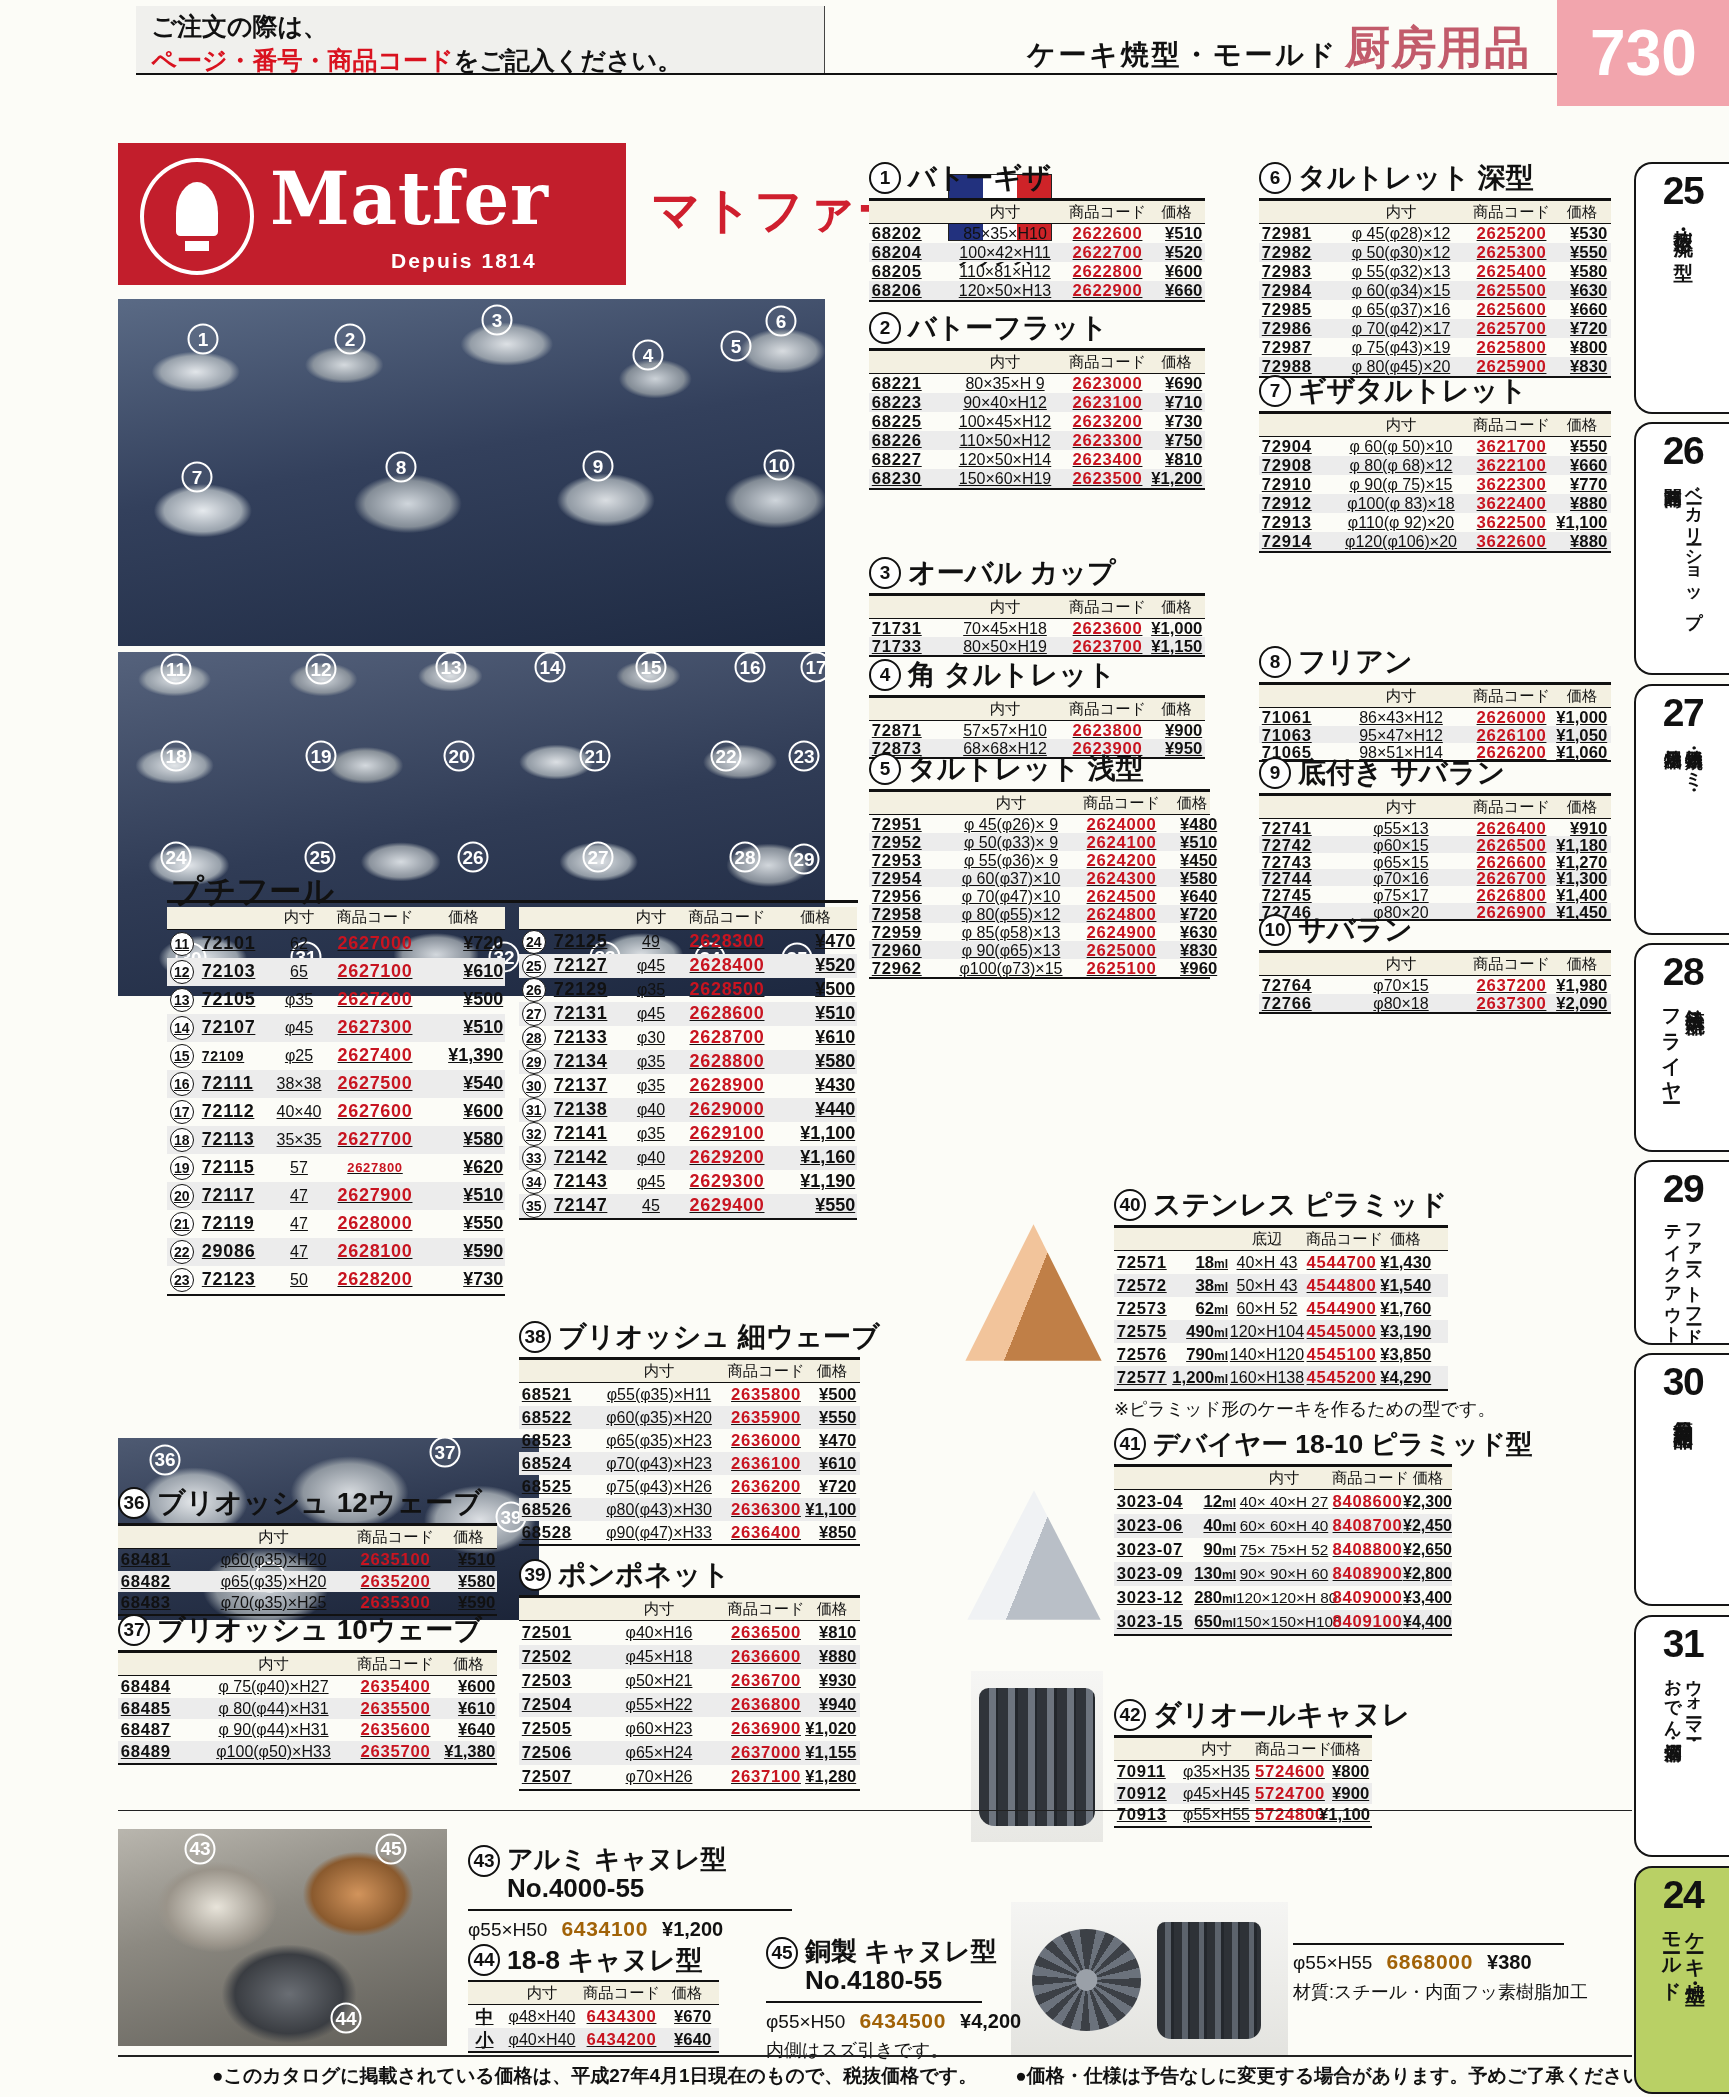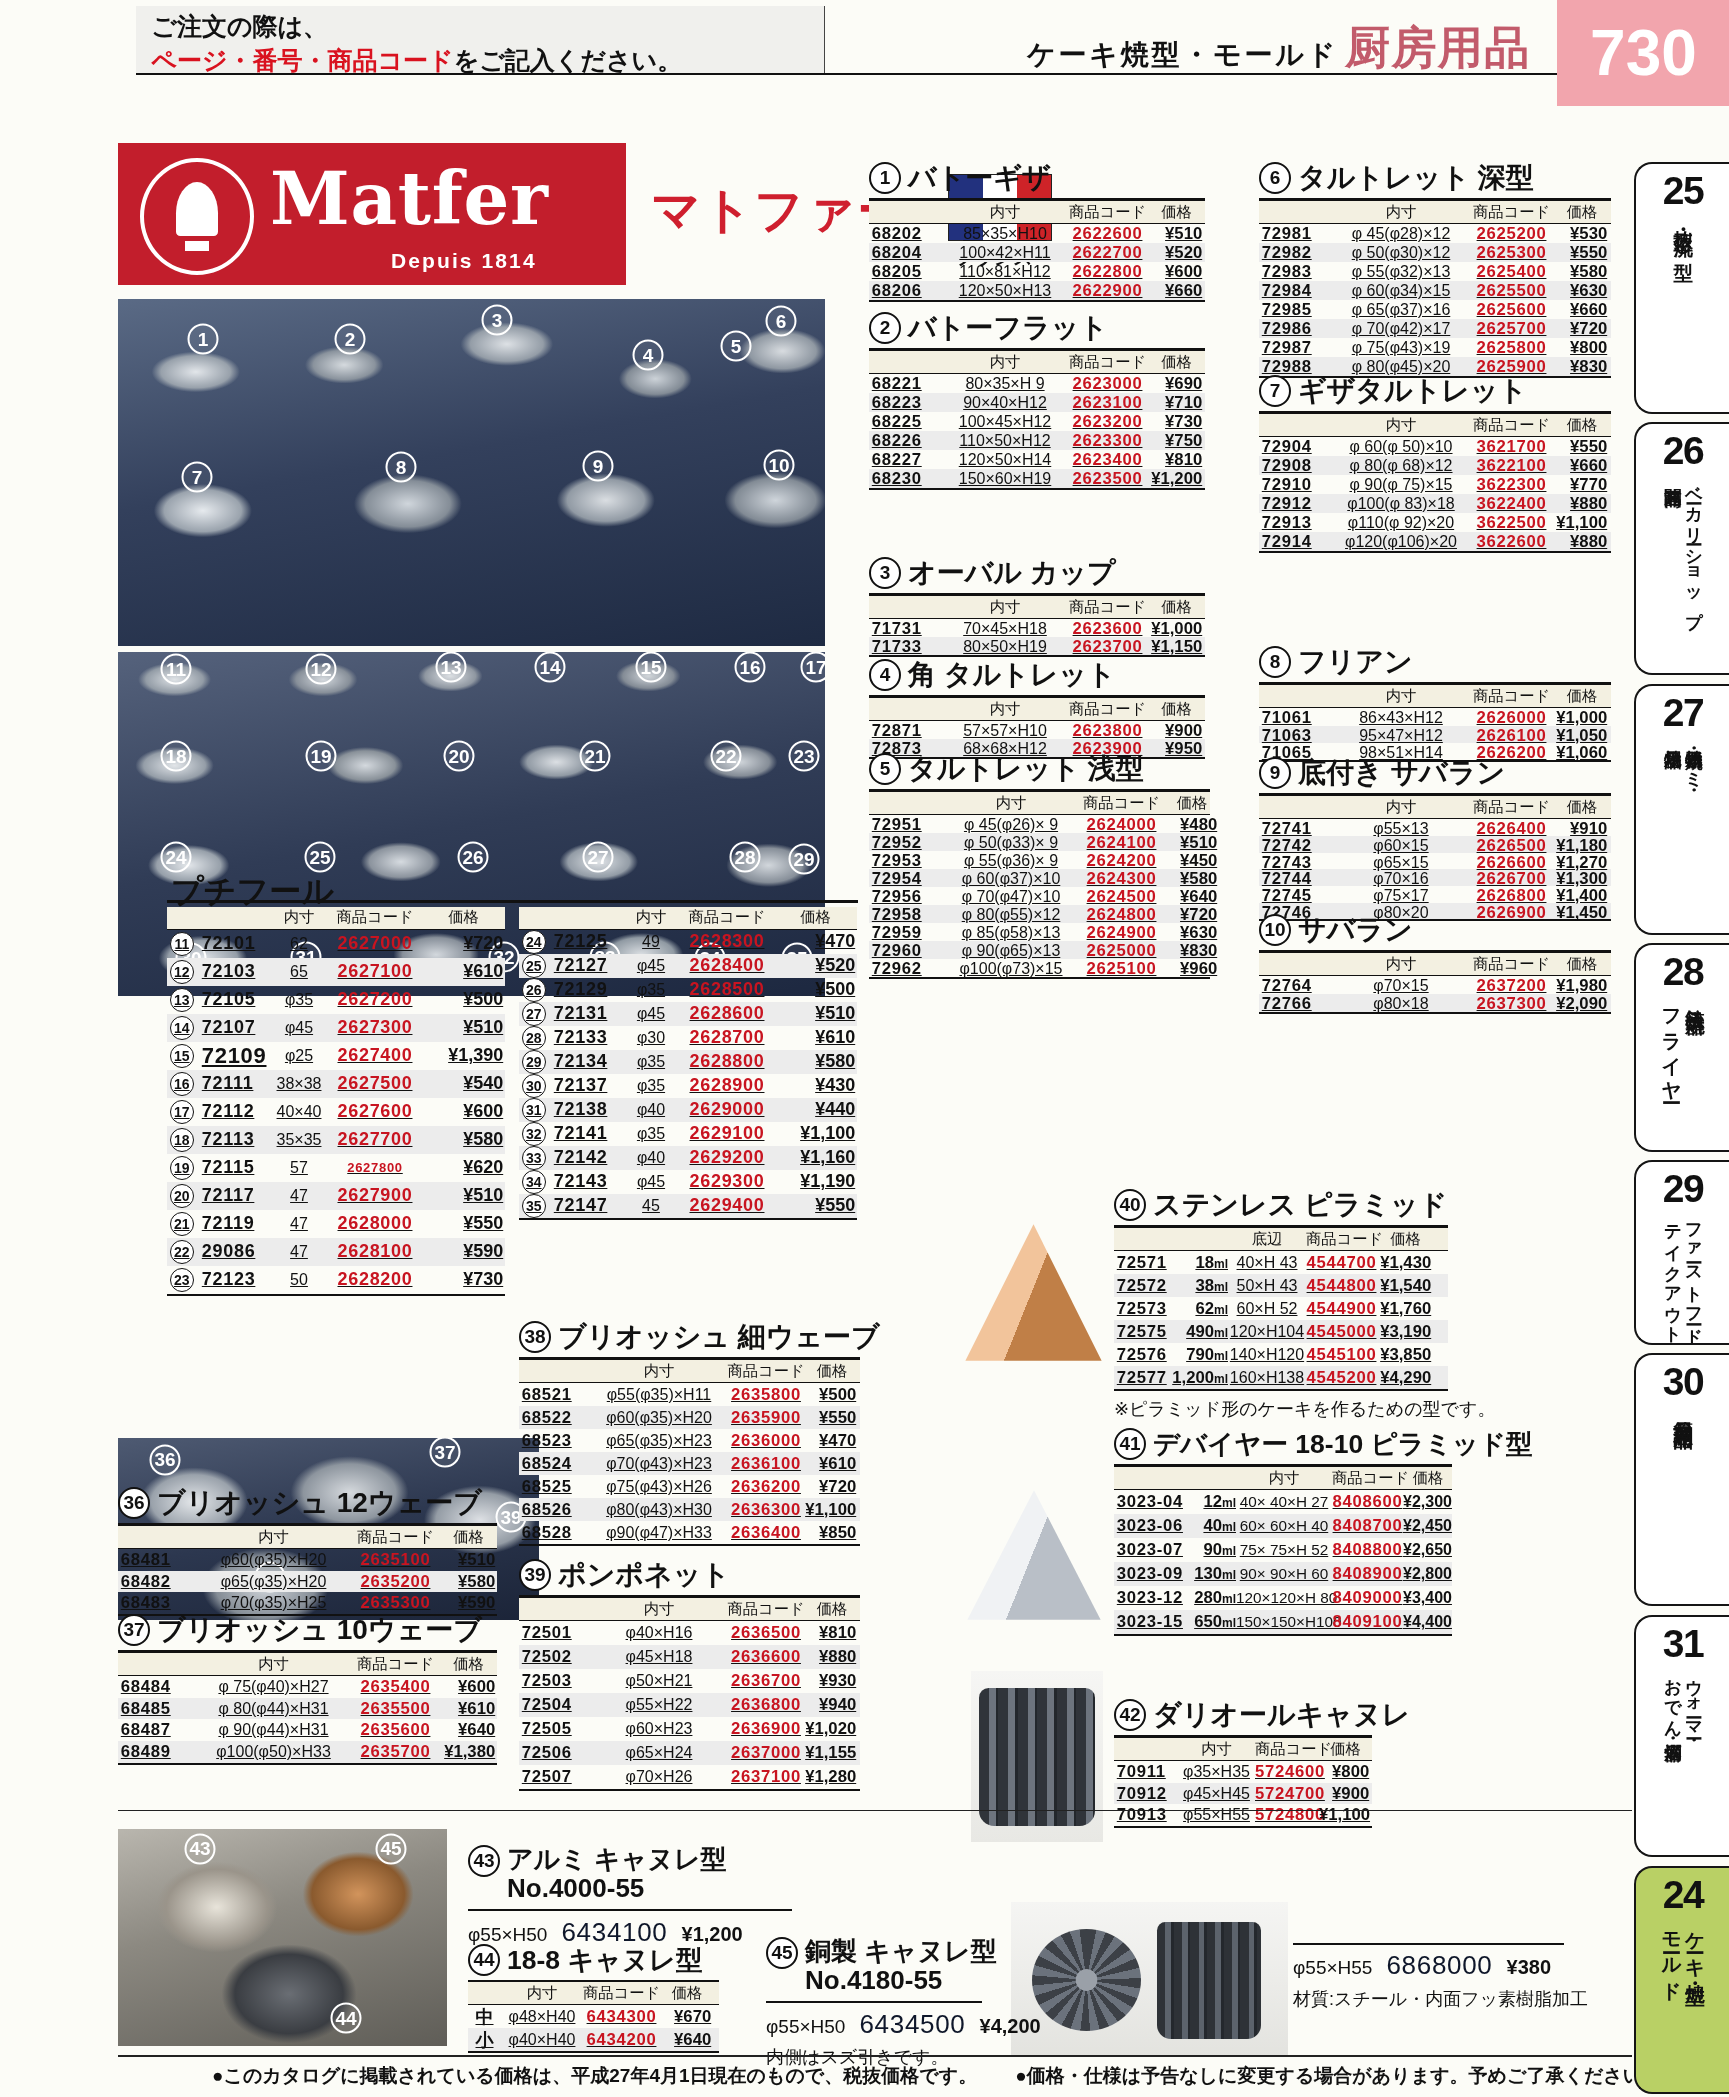--- a/index.html
+++ b/index.html
@@ -112,21 +112,21 @@
   .tnote{font-size:18px;margin-top:5.6px;white-space:nowrap;}
   
   #petit-title{left:171px;top:870px;font-size:32px;font-weight:bold;}
   #petit{left:167px;top:900px;width:691px;border-top:3.5px solid #111;}
   .petit-half{position:absolute;top:3.5px;width:338px;}
   
   .mini-title{display:flex;gap:7px;align-items:flex-start;font-weight:bold;font-size:26px;line-height:1.12;}
   .mini-rule{height:2.1px;background:#111;margin:5.6px 0 5.6px;}
   .mini-row{display:flex;align-items:baseline;gap:14px;white-space:nowrap;}
   .mini-row .sz{font-size:19px;}
-  .mini-row .cd{color:#0f172a;font-weight:normal;font-size:26px;letter-spacing:0.7px;}
+  .mini-row .cd{color:#a16207;font-weight:bold;font-size:21px;letter-spacing:0.7px;}
   .mini-row .pr{font-weight:bold;font-size:20px;}
   .mini-note{font-size:18px;margin-top:5.6px;white-space:nowrap;}
   
   .hr{background:#222;}
   #footer-text{left:212px;top:2063px;font-size:19px;font-weight:bold;white-space:nowrap;}
   #footer-text .gap{display:inline-block;width:38px;}
   
   .tab{left:1634px;width:96px;background:#fff;border:2.1px solid #151515;border-right:none;border-radius:18px 0 0 18px;box-sizing:border-box;display:flex;flex-direction:column;align-items:center;overflow:hidden;}
   .tab-num{font-size:39px;font-weight:bold;letter-spacing:-1.4px;line-height:1;margin-top:7px;}
   .tab-label{writing-mode:vertical-rl;font-size:19.5px;font-weight:bold;letter-spacing:2.1px;line-height:1.2;margin-top:4.2px;}
@@ -493,21 +493,21 @@
   <div class="abs" id="petit-title">プチフール</div>
   <div class="abs" id="petit" style="height:390px;">
     <div class="petit-half" style="left:0;">
       <div class="thead pg"><span class="sp2"></span><span>内寸</span><span>商品コード</span><span>価格</span></div>
       <div class="tbody rh40">
 
       <div class="trow pg"><span class="circ s">11</span><span class="c-item" style="font-size:18px">72101</span><span class="c-size">62</span><span class="c-code" style="font-size:18px">2627000</span><span class="c-price" style="font-size:18px">¥720</span></div>
           <div class="trow pg"><span class="circ s">12</span><span class="c-item" style="font-size:18px">72103</span><span class="c-size">65</span><span class="c-code" style="font-size:18px">2627100</span><span class="c-price" style="font-size:18px">¥610</span></div>
           <div class="trow pg"><span class="circ s">13</span><span class="c-item" style="font-size:18px">72105</span><span class="c-size">φ35</span><span class="c-code" style="font-size:18px">2627200</span><span class="c-price" style="font-size:18px">¥500</span></div>
           <div class="trow pg"><span class="circ s">14</span><span class="c-item" style="font-size:18px">72107</span><span class="c-size">φ45</span><span class="c-code" style="font-size:18px">2627300</span><span class="c-price" style="font-size:18px">¥510</span></div>
-          <div class="trow pg"><span class="circ s">15</span><span class="c-item" style="font-size:22px">72109</span><span class="c-size">φ25</span><span class="c-code" style="font-size:18px">2627400</span><span class="c-price" style="font-size:18px">¥1,390</span></div>
+          <div class="trow pg"><span class="circ s">15</span><span class="c-item" style="font-size:14px">72109</span><span class="c-size">φ25</span><span class="c-code" style="font-size:18px">2627400</span><span class="c-price" style="font-size:18px">¥1,390</span></div>
           <div class="trow pg"><span class="circ s">16</span><span class="c-item" style="font-size:18px">72111</span><span class="c-size">38×38</span><span class="c-code" style="font-size:18px">2627500</span><span class="c-price" style="font-size:18px">¥540</span></div>
           <div class="trow pg"><span class="circ s">17</span><span class="c-item" style="font-size:18px">72112</span><span class="c-size">40×40</span><span class="c-code" style="font-size:18px">2627600</span><span class="c-price" style="font-size:18px">¥600</span></div>
           <div class="trow pg"><span class="circ s">18</span><span class="c-item" style="font-size:18px">72113</span><span class="c-size">35×35</span><span class="c-code" style="font-size:18px">2627700</span><span class="c-price" style="font-size:18px">¥580</span></div>
           <div class="trow pg"><span class="circ s">19</span><span class="c-item" style="font-size:18px">72115</span><span class="c-size">57</span><span class="c-code" style="font-size:13px">2627800</span><span class="c-price" style="font-size:18px">¥620</span></div>
           <div class="trow pg"><span class="circ s">20</span><span class="c-item" style="font-size:18px">72117</span><span class="c-size">47</span><span class="c-code" style="font-size:18px">2627900</span><span class="c-price" style="font-size:18px">¥510</span></div>
           <div class="trow pg"><span class="circ s">21</span><span class="c-item" style="font-size:18px">72119</span><span class="c-size">47</span><span class="c-code" style="font-size:18px">2628000</span><span class="c-price" style="font-size:18px">¥550</span></div>
           <div class="trow pg"><span class="circ s">22</span><span class="c-item" style="font-size:18px">29086</span><span class="c-size">47</span><span class="c-code" style="font-size:18px">2628100</span><span class="c-price" style="font-size:18px">¥590</span></div>
           <div class="trow pg"><span class="circ s">23</span><span class="c-item" style="font-size:18px">72123</span><span class="c-size">50</span><span class="c-code" style="font-size:18px">2628200</span><span class="c-price" style="font-size:18px">¥730</span></div>
         </div>
     </div>

